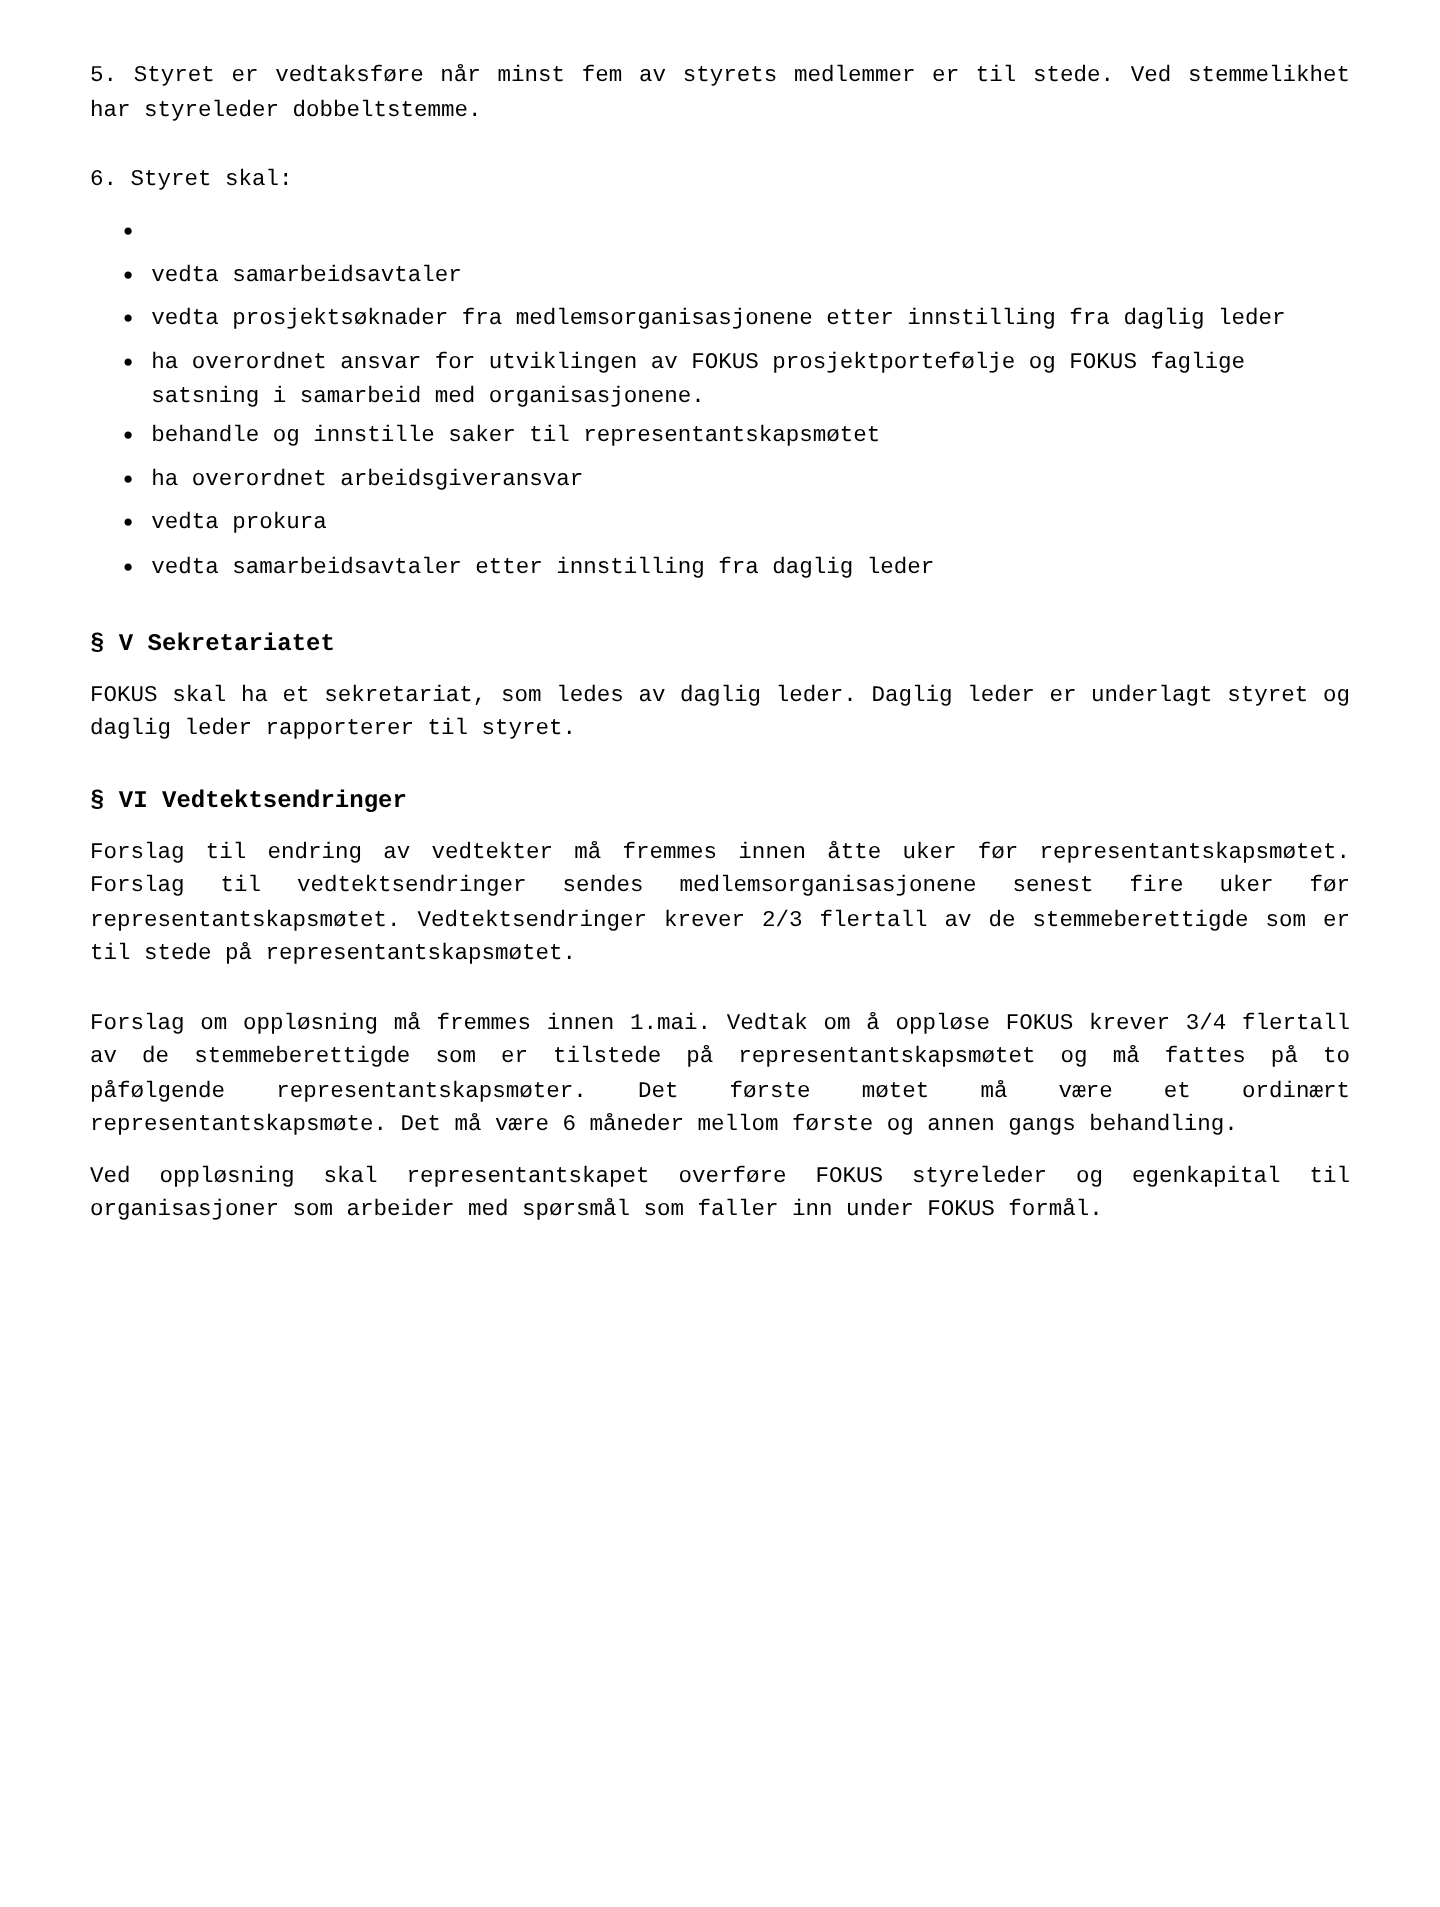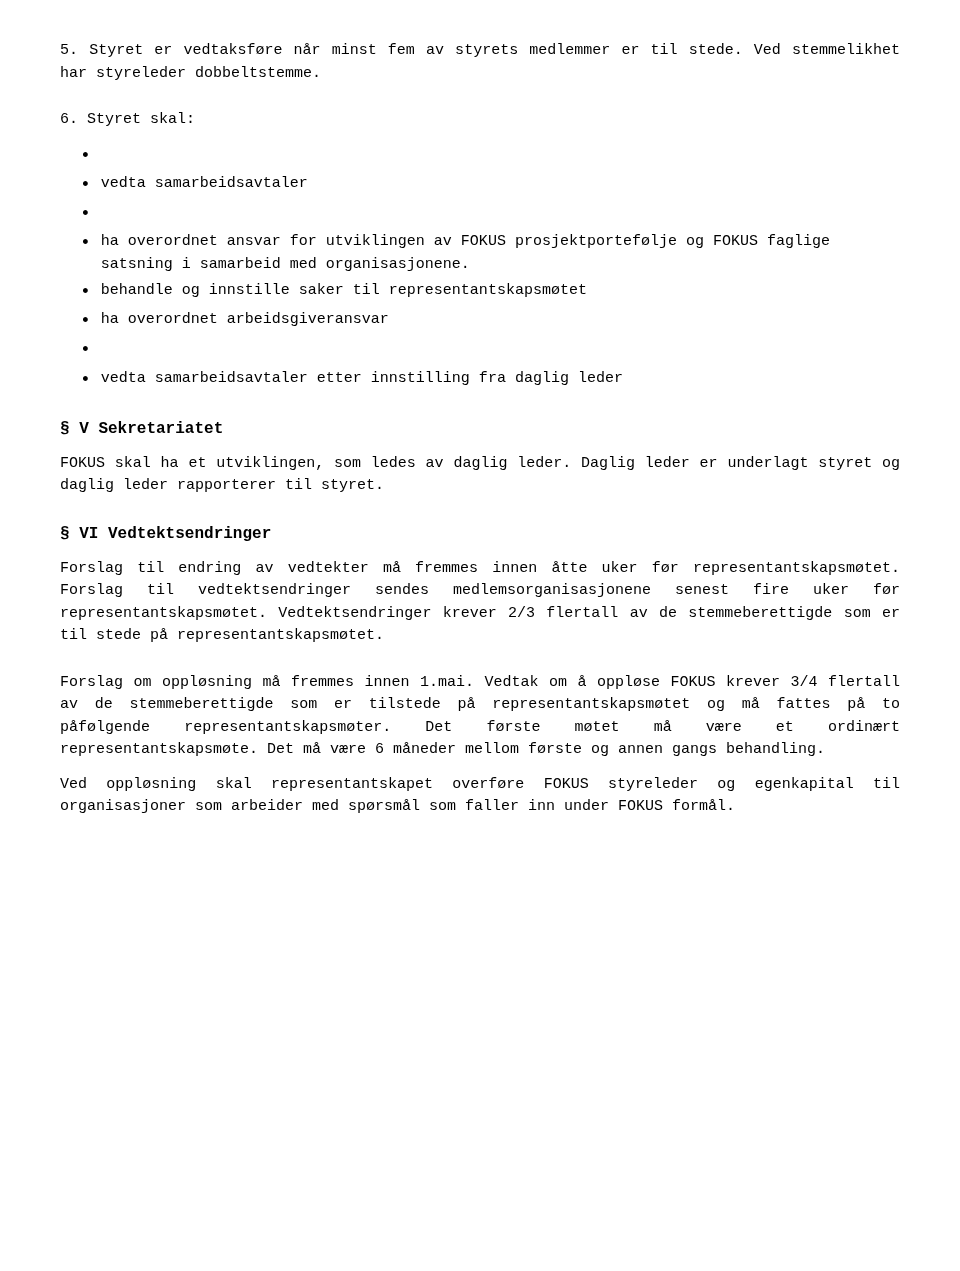--- a/index.html
+++ b/index.html
@@ -58,47 +58,49 @@
   <div id="list6">
       <div class="list-item">
         <span class="bullet">•</span>
       </div>
       <div class="list-item">
         <span class="bullet">•</span>
         <span class="list-text">vedta samarbeidsavtaler</span>
       </div>
       <div class="list-item">
         <span class="bullet">•</span>
+        <span class="list-text">vedta prosjektsøknader fra medlemsorganisasjonene etter innstilling fra daglig leder</span>
       </div>
       <div class="list-item">
         <span class="bullet">•</span>
         <span class="list-text">ha overordnet ansvar for utviklingen av FOKUS prosjektportefølje og FOKUS faglige satsning i samarbeid med organisasjonene.</span>
       </div>
       <div class="list-item">
         <span class="bullet">•</span>
         <span class="list-text">behandle og innstille saker til representantskapsmøtet</span>
       </div>
       <div class="list-item">
         <span class="bullet">•</span>
         <span class="list-text">ha overordnet arbeidsgiveransvar</span>
       </div>
       <div class="list-item">
         <span class="bullet">•</span>
+        <span class="list-text">vedta prokura</span>
       </div>
       <div class="list-item">
         <span class="bullet">•</span>
         <span class="list-text">vedta samarbeidsavtaler etter innstilling fra daglig leder</span>
       </div>
     </div>
 </div>
 
 <div class="section">
   <p class="section-heading">§ V Sekretariatet</p>
   <div id="section5paragraphs">
-      <p class="paragraph">FOKUS skal ha et utviklingen, som ledes av daglig leder. Daglig leder er underlagt styret og daglig leder rapporterer til styret.</p>
+      <p class="paragraph">FOKUS skal ha et sekretariat, som ledes av daglig leder. Daglig leder er underlagt styret og daglig leder rapporterer til styret.</p>
     </div>
 </div>
 
 <div class="section">
   <p class="section-heading">§ VI Vedtektsendringer</p>
   <div id="section6paragraphs">
       <p class="paragraph">Forslag til endring av vedtekter må fremmes innen åtte uker før representantskapsmøtet. Forslag til vedtektsendringer sendes medlemsorganisasjonene senest fire uker før representantskapsmøtet. Vedtektsendringer krever 2/3 flertall av de stemmeberettigde som er til stede på representantskapsmøtet.</p>
     </div>
 </div>
 

